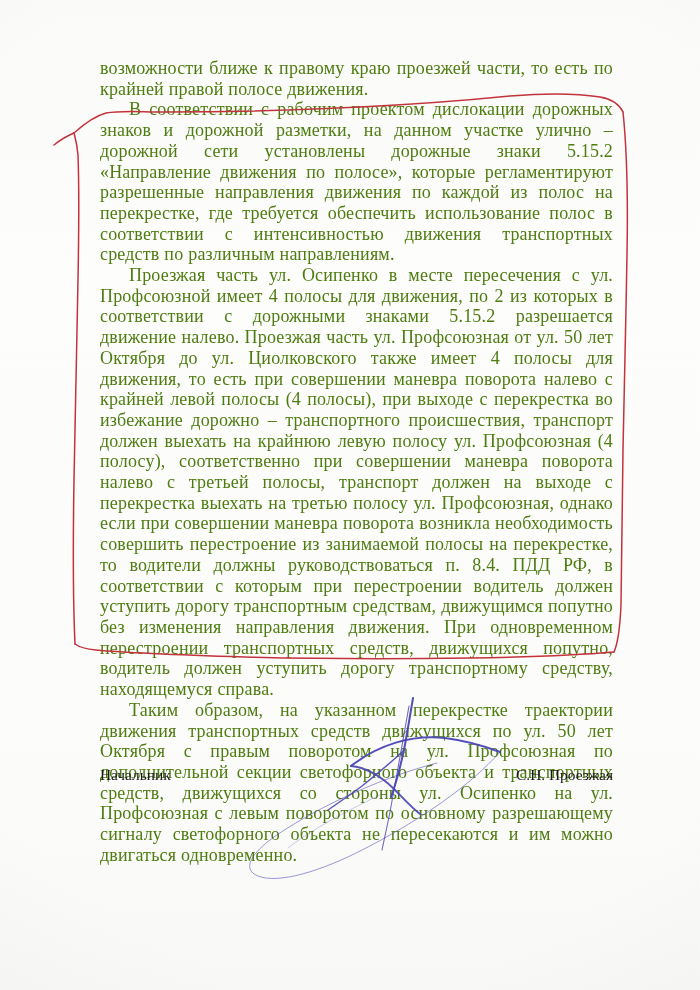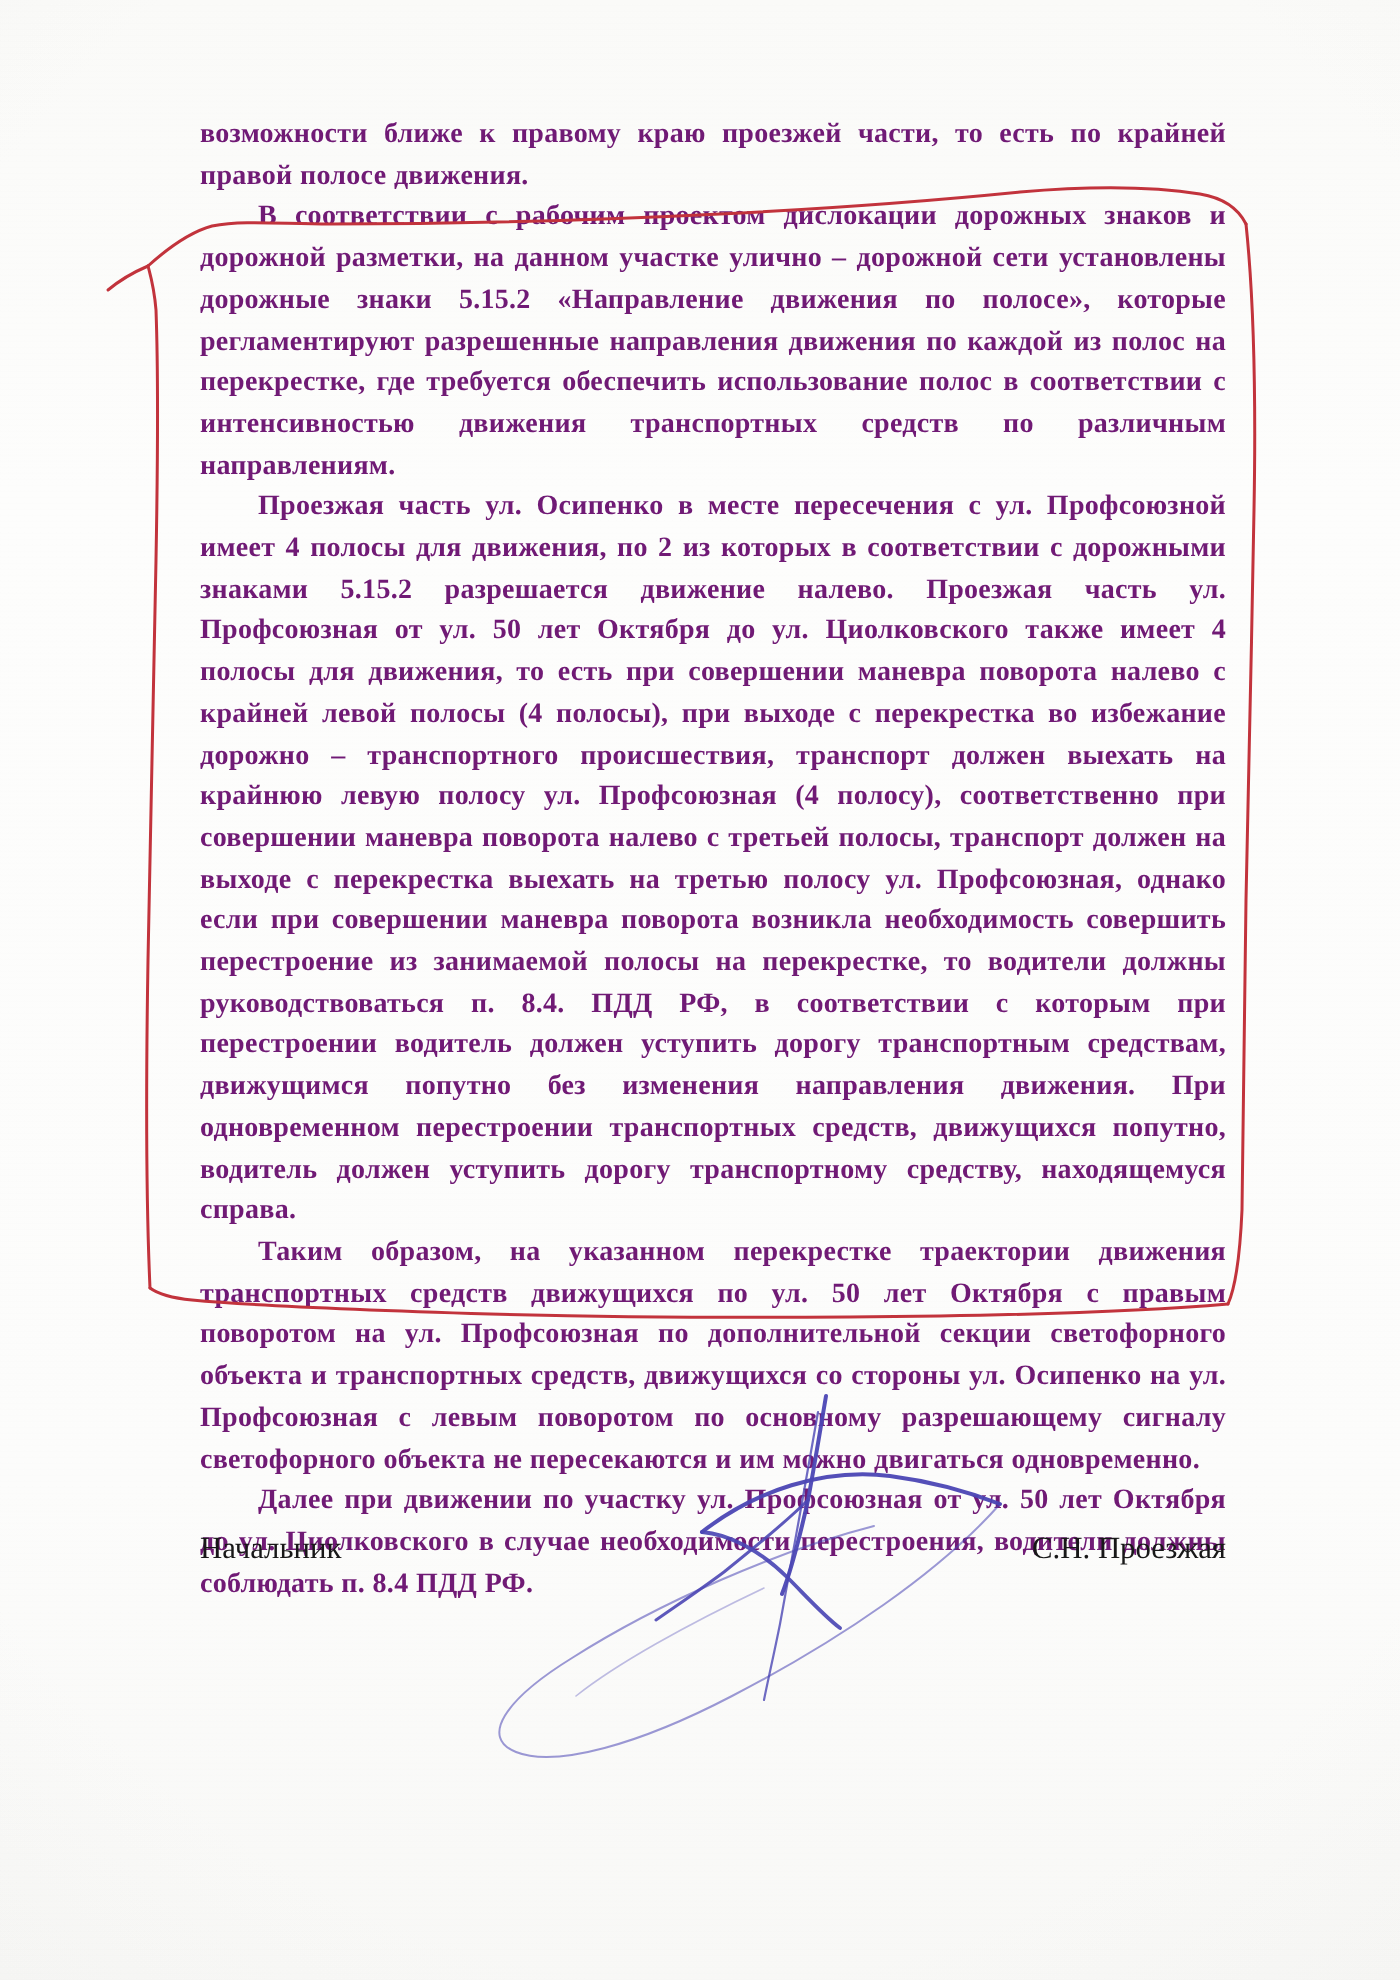--- a/index.html
+++ b/index.html
@@ -39,28 +39,27 @@
 
   .body-text {
     position: absolute;
     left: 100px;
     top: 58px;
     width: 513px;
     z-index: 3;
   }
   p.para {
     margin: 0;
-    font-size: 14px;
+    font-size: 18px;
     line-height: 20.7px;
     text-align: justify;
     text-justify: inter-word;
     letter-spacing: 0.01em;
     word-spacing: 0.01em;
-    color: #701a75;
-    font-weight: bold;
+    color: #4d7c0f;
   }
   p.para.indent { text-indent: 29px; }
   p.para + p.para { margin-top: 0px; }
 
   
   .sign-row {
     position: absolute;
     left: 100px;
     top: 765px;
     width: 513px;
@@ -90,21 +89,20 @@
 
 <div class="page">
 
   <div class="scan-tint"></div>
 
   <div class="body-text">
     <p class="para">возможности ближе к правому краю проезжей части, то есть по крайней правой полосе движения.</p>
     <p class="para indent">В соответствии с рабочим проектом дислокации дорожных знаков и дорожной разметки, на данном участке улично – дорожной сети установлены дорожные знаки 5.15.2 «Направление движения по полосе», которые регламентируют разрешенные направления движения по каждой из полос на перекрестке, где требуется обеспечить использование полос в соответствии с интенсивностью движения транспортных средств по различным направлениям.</p>
     <p class="para indent">Проезжая часть ул. Осипенко в месте пересечения с ул. Профсоюзной имеет 4 полосы для движения, по 2 из которых в соответствии с дорожными знаками 5.15.2 разрешается движение налево. Проезжая часть ул. Профсоюзная от ул. 50 лет Октября до ул. Циолковского также имеет 4 полосы для движения, то есть при совершении маневра поворота налево с крайней левой полосы (4 полосы), при выходе с перекрестка во избежание дорожно – транспортного происшествия, транспорт должен выехать на крайнюю левую полосу ул. Профсоюзная (4 полосу), соответственно при совершении маневра поворота налево с третьей полосы, транспорт должен на выходе с перекрестка выехать на третью полосу ул. Профсоюзная, однако если при совершении маневра поворота возникла необходимость совершить перестроение из занимаемой полосы на перекрестке, то водители должны руководствоваться п. 8.4. ПДД РФ, в соответствии с которым при перестроении водитель должен уступить дорогу транспортным средствам, движущимся попутно без изменения направления движения. При одновременном перестроении транспортных средств, движущихся попутно, водитель должен уступить дорогу транспортному средству, находящемуся справа.</p>
     <p class="para indent">Таким образом, на указанном перекрестке траектории движения транспортных средств движущихся по ул. 50 лет Октября с правым поворотом на ул. Профсоюзная по дополнительной секции светофорного объекта и транспортных средств, движущихся со стороны ул. Осипенко на ул. Профсоюзная с левым поворотом по основному разрешающему сигналу светофорного объекта не пересекаются и им можно двигаться одновременно.</p>
-    <p class="para indent">Далее  при движении по участку ул. Профсоюзная от ул. 50 лет Октября до ул. Циолковского в случае необходимости перестроения, водители должны соблюдать п. 8.4 ПДД РФ.</p>
   </div>
 
   <div class="sign-row">
     <span>Начальник</span>
     <span>С.Н. Проезжая</span>
   </div>
 
   <svg class="overlay overlay-sign" viewBox="0 0 700 990">
     <g fill="none" stroke="#4b46b4" stroke-linecap="round" stroke-linejoin="round">
 

